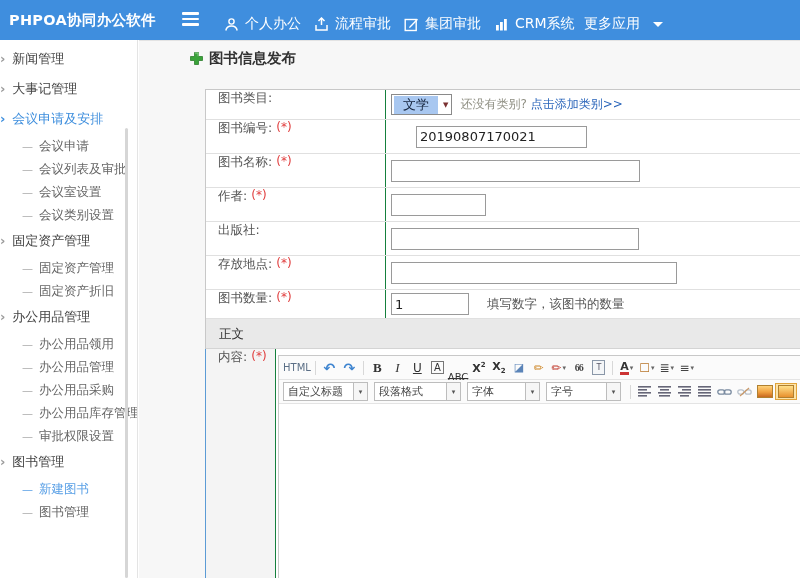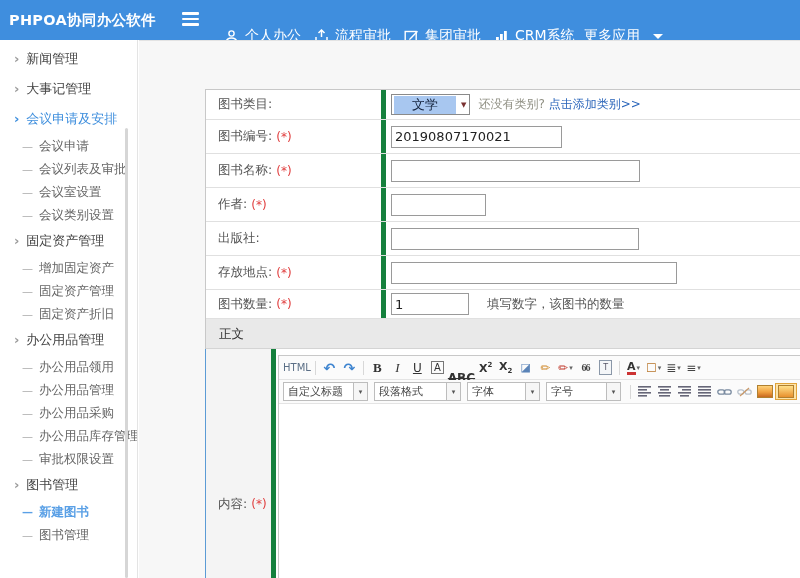--- a/index.html
+++ b/index.html
@@ -4,50 +4,50 @@
 <style>
   html,body{margin:0;padding:0;overflow:hidden;}
   body{width:800px;height:578px;position:relative;background:#fff;
        font-family:"DejaVu Sans","Liberation Sans",sans-serif;font-size:13px;color:#444;}
 
   
   .topbar{position:absolute;left:0;top:0;width:800px;height:40px;background:#3f8ede;color:#fff;}
   .brand{position:absolute;left:9px;top:0;line-height:40px;font-size:14.5px;font-weight:bold;letter-spacing:.3px;}
   .hamburger{position:absolute;left:182px;top:12px;width:17px;height:15px;cursor:pointer;}
   .hamburger i{display:block;height:2.5px;background:#fff;margin-bottom:3px;border-radius:1px;}
-  .nav-item{position:absolute;top:16px;height:40px;display:flex;align-items:center;gap:6px;font-size:14px;cursor:pointer;white-space:nowrap;justify-content:center;}
+  .nav-item{position:absolute;top:4px;height:40px;display:flex;align-items:center;gap:6px;font-size:14px;cursor:pointer;white-space:nowrap;justify-content:center;}
   .nav-item svg{display:block;}
   .caret-down{width:0;height:0;border-left:5px solid transparent;border-right:5px solid transparent;border-top:5px solid #fff;margin-left:7px;}
 
   
   .sidebar{position:absolute;left:0;top:40px;width:138px;bottom:0;background:#fff;border-right:1px solid #e4e4e4;overflow:hidden;padding-top:4px;box-sizing:border-box;}
-  .sb-group{height:30px;line-height:30px;padding-left:14px;color:#444;font-size:13px;cursor:pointer;white-space:nowrap;}
+  .sb-group{height:30px;line-height:30px;color:#444;font-size:13px;cursor:pointer;white-space:nowrap;}
   .sb-group .chev{color:#9a9a9a;font-size:13px;margin-right:7px;font-weight:bold;}
   .sb-child{height:23px;line-height:23px;padding-left:22px;color:#666;font-size:12.5px;cursor:pointer;white-space:nowrap;}
   .sb-child .dash{color:#aaa;margin-right:6px;font-size:11px;}
   .sb-active{color:#3d8edd !important;}
   .sb-active .chev,.sb-active .dash{color:#3d8edd !important;}
-  .sb-active-child{color:#5aa0e6 !important;font-weight:bold;}
+  .sb-active-child{color:#5aa0e6 !important;}
   .sb-active-child .dash{color:#5aa0e6 !important;}
   .sb-scrollbar{position:absolute;right:9px;top:88px;bottom:0;width:3px;background:#d6d6d6;border-radius:2px;}
 
   
   .main{position:absolute;left:139px;top:40px;right:0;bottom:0;background:#f7f7f7;border-top:1px solid #e3e3e3;overflow:hidden;}
   .page-title{position:absolute;left:51px;top:8px;display:flex;align-items:center;gap:6px;font-size:14.5px;font-weight:bold;color:#333;}
   .plus-ico{width:13px;height:13px;display:inline-block;}
 
   .form-table{position:absolute;left:66px;top:48px;width:596px;background:#fff;border:1px solid #c8c8c8;box-sizing:content-box;}
   .frow{display:flex;border-bottom:1px solid #e0e0e0;align-items:center;}
-  .fl{width:180px;box-sizing:border-box;padding-left:12px;border-right:5px solid #15803d;color:#555;font-size:12.5px;align-self:stretch;display:flex;align-items:center;}
+  .fl{width:180px;box-sizing:border-box;padding-left:12px;border-right:1px solid #15803d;color:#555;font-size:12.5px;align-self:stretch;display:flex;align-items:flex-start;}
   .req{color:#e03e3e;margin-left:4px;font-size:12px;}
   .fv{flex:1;display:flex;align-items:center;padding-left:5px;}
   .fv input{border:1px solid #9a9a9a;height:18px;font-size:13px;padding:1px 3px;font-family:inherit;color:#222;background:#fff;}
   .hint{margin-left:18px;color:#555;font-size:12.5px;}
   .fselect{display:inline-flex;align-items:center;border:1px solid #8a8a8a;background:#fff;height:19px;padding:0 3px 0 2px;cursor:pointer;}
-  .fselect .sel-text{background:#a8c7f0;color:#14233c;font-size:13px;padding:0 18px;}
+  .fselect .sel-text{background:#a8c7f0;color:#14233c;font-size:13px;padding:0 9px;}
   .fselect .sel-arrow{font-size:7px;color:#7a3030;margin-left:5px;}
   .after-text{margin-left:8px;color:#8f8f83;font-size:12px;}
   .add-link{margin-left:4px;color:#2a65ba;font-size:12px;text-decoration:none;cursor:pointer;}
 
   .sec-header{height:29px;line-height:29px;background:#e9e9e9;border-bottom:1px solid #d4d4d4;padding-left:13px;color:#333;font-size:12.5px;}
   .content-row{display:flex;height:310px;position:relative;border-bottom:none;}
   .content-row .blue-edge{position:absolute;left:-1px;top:0;bottom:0;width:1px;background:#5b9bd5;}
   .content-row .fl{background:#f4f4f4;}
 
   
@@ -55,21 +55,21 @@
   .ed-toolbar{display:flex;align-items:center;height:23px;min-height:23px;background:#fbfbfb;border-bottom:1px solid #e4e4e4;padding:0 4px;gap:1px;white-space:nowrap;}
   .ed-ico{min-width:19px;height:19px;display:inline-flex;align-items:center;justify-content:center;font-size:12px;color:#333;cursor:pointer;}
   .ed-sep{width:1px;height:14px;background:#d8d8d8;margin:0 3px;}
   .car{font-size:7px;color:#666;margin-left:1px;}
   .t-html{font-size:10px;font-weight:normal;color:#5b6f86;letter-spacing:0;}
   .t-undo{color:#3f85d0;font-size:14px;font-weight:bold;}
   .t-b{font-family:"Liberation Serif",serif;font-size:13px;}
   .t-i{font-family:"Liberation Serif",serif;font-size:13px;}
   .t-u{text-decoration:underline;font-size:12px;}
   .t-ab{border:1px solid #777;font-size:10px;line-height:11px;padding:0 2px;}
-  .t-abc{font-size:12px;text-decoration:line-through;font-weight:bold;margin-top:20px;}
+  .t-abc{font-size:10px;text-decoration:line-through;font-weight:normal;margin-top:20px;}
   .t-x{font-size:11px;font-weight:bold;}
   .t-x sup,.t-x sub{font-size:7px;}
   .t-er{color:#5b84b8;font-size:11px;}
   .t-br{color:#cf8a2d;font-size:12px;}
   .t-pf{color:#c0392b;font-size:12px;}
   .t-q{font-family:"Liberation Serif",serif;font-weight:bold;font-size:10px;color:#444;letter-spacing:-1px;}
   .t-paste{width:11px;height:13px;border:1px solid #8a97a8;font-size:8px;display:inline-flex;align-items:center;justify-content:center;color:#556;background:#f4f6f8;}
   .t-fc{font-size:11px;font-weight:bold;border-bottom:3px solid #c33;line-height:11px;}
   .t-hc{color:#b8762a;font-size:12px;}
   .t-ol,.t-ul{font-size:12px;color:#444;}
@@ -139,37 +139,43 @@
 <div class="sidebar">
   <div id="sidebar-items">
       <div class="sb-group"><span class="chev">›</span><span>新闻管理</span></div>
       <div class="sb-group"><span class="chev">›</span><span>大事记管理</span></div>
       <div class="sb-group sb-active"><span class="chev">›</span><span>会议申请及安排</span></div>
       <div class="sb-child"><span class="dash">—</span><span>会议申请</span></div>
       <div class="sb-child"><span class="dash">—</span><span>会议列表及审批</span></div>
       <div class="sb-child"><span class="dash">—</span><span>会议室设置</span></div>
       <div class="sb-child"><span class="dash">—</span><span>会议类别设置</span></div>
       <div class="sb-group"><span class="chev">›</span><span>固定资产管理</span></div>
-      <div class="sb-child"><span class="dash">—</span><span>增加固定资产</span></div>
       <div class="sb-child"><span class="dash">—</span><span>固定资产管理</span></div>
       <div class="sb-child"><span class="dash">—</span><span>固定资产折旧</span></div>
       <div class="sb-group"><span class="chev">›</span><span>办公用品管理</span></div>
       <div class="sb-child"><span class="dash">—</span><span>办公用品领用</span></div>
       <div class="sb-child"><span class="dash">—</span><span>办公用品管理</span></div>
       <div class="sb-child"><span class="dash">—</span><span>办公用品采购</span></div>
       <div class="sb-child"><span class="dash">—</span><span>办公用品库存管理</span></div>
       <div class="sb-child"><span class="dash">—</span><span>审批权限设置</span></div>
       <div class="sb-group"><span class="chev">›</span><span>图书管理</span></div>
       <div class="sb-child sb-active-child"><span class="dash">—</span><span>新建图书</span></div>
       <div class="sb-child"><span class="dash">—</span><span>图书管理</span></div>
     </div>
   <div class="sb-scrollbar"></div>
 </div>
 
 <div class="main">
+  <div class="page-title">
+    <svg class="plus-ico" viewBox="0 0 13 13">
+      <path d="M4.5 0.5h4v4h4v4h-4v4h-4v-4h-4v-4h4z" fill="#3aa33a" stroke="#2d7f2d" stroke-width="0.8"></path>
+      <path d="M4.9 1h3.2v3.2" fill="none" stroke="#8fd08f" stroke-width="1"></path>
+    </svg>
+    <span>图书信息发布</span>
+  </div>
 
   <div class="form-table">
     <div id="form-rows">
         <div class="frow" style="height: 29px;">
           <div class="fl">
             <span>图书类目:</span>
           </div>
           <div class="fv">
             <span class="fselect">
               <span class="sel-text">文学</span>
@@ -178,21 +184,21 @@
             <span class="after-text">还没有类别?</span>
             <a class="add-link">点击添加类别&gt;&gt;</a>
           </div>
         </div>
         <div class="frow" style="height: 33px;">
           <div class="fl">
             <span>图书编号:</span>
             <span class="req">(*)</span>
           </div>
           <div class="fv">
-            <input type="text" value="20190807170021" style="width: 163px;">
+            <input type="text" value="20190807170021" style="width: 163px; margin-left: 25px;">
           </div>
         </div>
         <div class="frow" style="height: 33px;">
           <div class="fl">
             <span>图书名称:</span>
             <span class="req">(*)</span>
           </div>
           <div class="fv">
             <input type="text" style="width: 241px;">
           </div>

